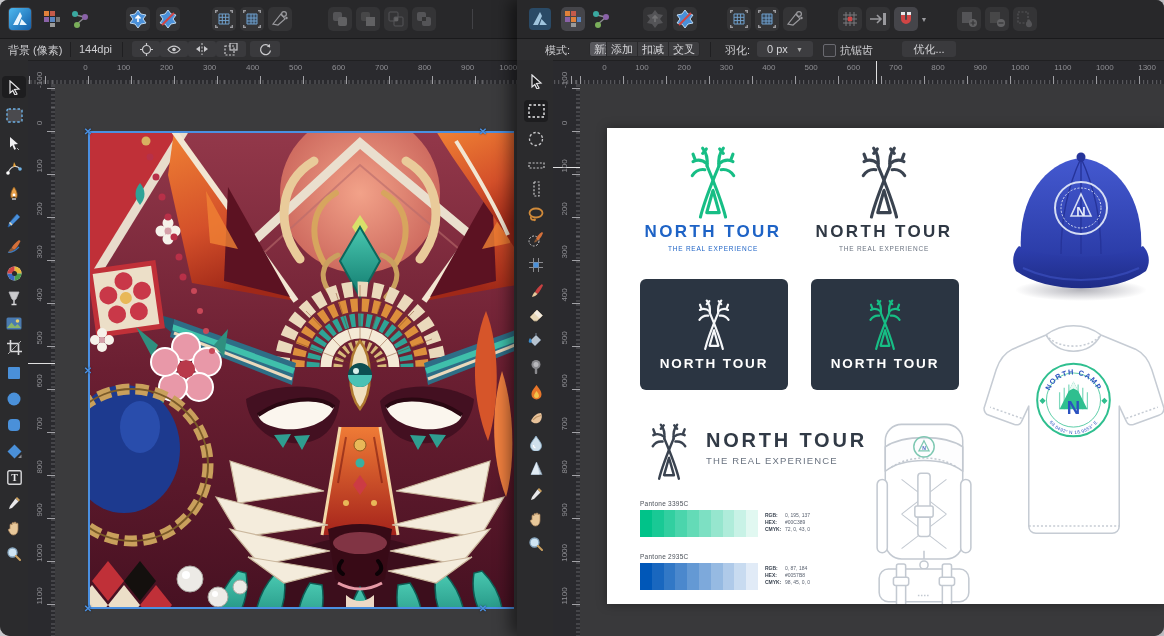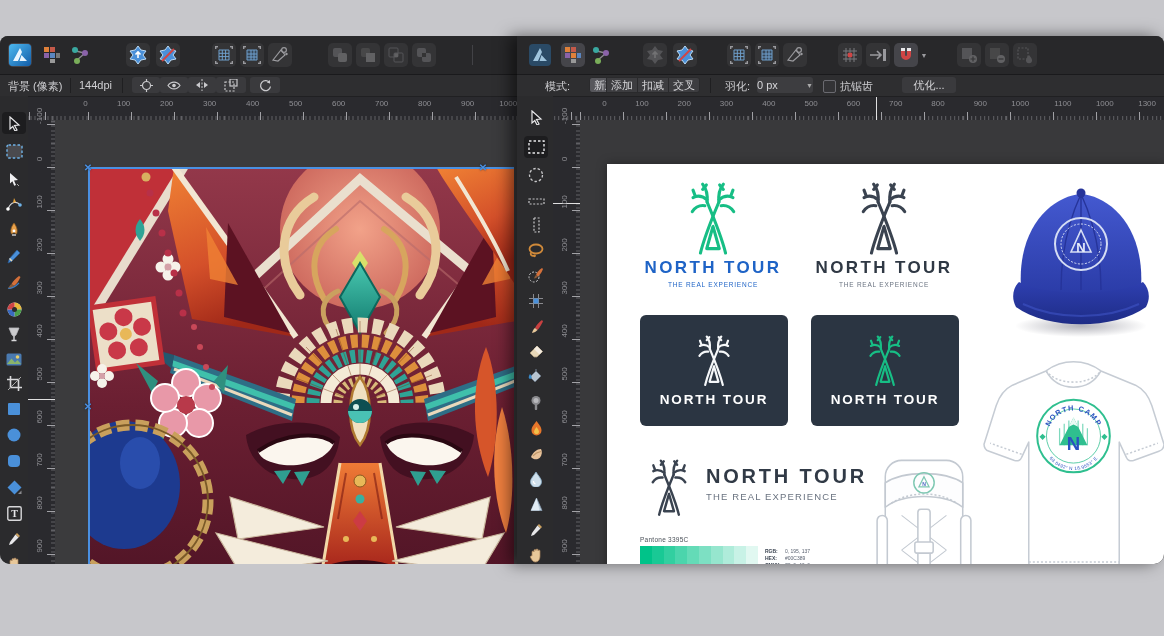--- a/index.html
+++ b/index.html
@@ -1,32 +1,32 @@
 <!DOCTYPE html>
 <html><head>
 <meta charset="utf-8">
 <style>
   html,body{margin:0;padding:0;background:#c7c7cb;font-family:"Liberation Sans",sans-serif;}
   .screen{position:relative;width:1164px;height:636px;overflow:hidden;background:#c7c7cb;}
-  .win{position:absolute;top:0;height:528px;background:#404040;overflow:hidden;margin-top:36px;}
+  .win{position:absolute;top:0;height:636px;background:#404040;overflow:hidden;}
   #winL{left:0;width:517px;border-radius:8px 0 0 10px;}
   #winR{left:517px;width:647px;border-radius:0 8px 10px 0;box-shadow:-7px 0 16px rgba(0,0,0,.5);}
   .mainbar{position:absolute;left:0;right:0;top:0;height:38px;background:#28282a;border-bottom:1px solid #1a1a1c;}
   .ctxbar{position:absolute;left:0;right:0;top:39px;height:21px;background:#2e2e30;border-bottom:1px solid #202022;color:#cfcfd2;font-size:11px;}
   .ctxbar .lbl{position:absolute;top:4px;white-space:nowrap;}
   .tile{position:absolute;top:7px;width:24px;height:24px;border-radius:5px;background:#343436;display:flex;align-items:center;justify-content:center;}
   .tile.flat{background:transparent;}
   .tile.active{background:#45454a;}
   .tile.dim svg{opacity:.38;}
   .vsep{position:absolute;top:9px;width:1px;height:20px;background:#424246;}
   .csep{position:absolute;top:3px;width:1px;height:15px;background:#1f1f21;}
   .cbtn{position:absolute;top:2px;height:16px;border-radius:3px;background:#3a3a3d;display:flex;align-items:center;justify-content:center;padding:0 3px;}
   .segbtn{position:absolute;top:2px;height:16px;background:#3d3d40;border:1px solid #2a2a2c;color:#d6d6d9;font-size:11px;display:flex;align-items:center;justify-content:center;box-sizing:border-box;}
   .segbtn.sel{background:#57575c;}
-  .ddown{position:absolute;top:2px;height:16px;background:#3d3d40;border-radius:3px;color:#d6d6d9;font-size:11px;display:flex;align-items:center;box-sizing:border-box;padding:0 0;}
+  .ddown{position:absolute;top:2px;height:16px;background:#3d3d40;border-radius:3px;color:#d6d6d9;font-size:11px;display:flex;align-items:center;box-sizing:border-box;padding:0 10px;}
   .ddown .arr{margin-left:auto;font-size:7px;color:#aaa;}
   .checkbox{position:absolute;top:5px;width:11px;height:11px;border:1px solid #6a6a70;border-radius:2px;background:#333336;}
   .rulerH{position:absolute;top:61px;height:23px;background:#2a2a2e;border-bottom:1px solid #1d1d1f;color:#8e8e93;font-size:8px;
     background-image:repeating-linear-gradient(to right,rgba(150,150,155,.5) 0 1px,transparent 1px 4.3px),repeating-linear-gradient(to right,rgba(200,200,205,.75) 0 1px,transparent 1px 43px);
     background-size:100% 4px,100% 8px;background-repeat:repeat-x;background-position:0 bottom,17px bottom;}
   .rulerV{position:absolute;top:84px;bottom:0;width:27px;background:#2a2a2e;border-right:1px solid #1d1d1f;color:#8e8e93;font-size:8px;
     background-image:repeating-linear-gradient(to bottom,rgba(150,150,155,.5) 0 1px,transparent 1px 4.3px),repeating-linear-gradient(to bottom,rgba(200,200,205,.75) 0 1px,transparent 1px 43px);
     background-size:4px 100%,8px 100%;background-repeat:repeat-y;background-position:right 0 top 0,right 0 top 4px;}
   .corner{position:absolute;top:61px;height:23px;color:#8e8e93;font-size:9px;background:#2a2a2e;display:flex;align-items:flex-start;justify-content:center;padding-top:3px;box-sizing:border-box;}
   .ruler-label{position:absolute;color:#8e8e93;}

